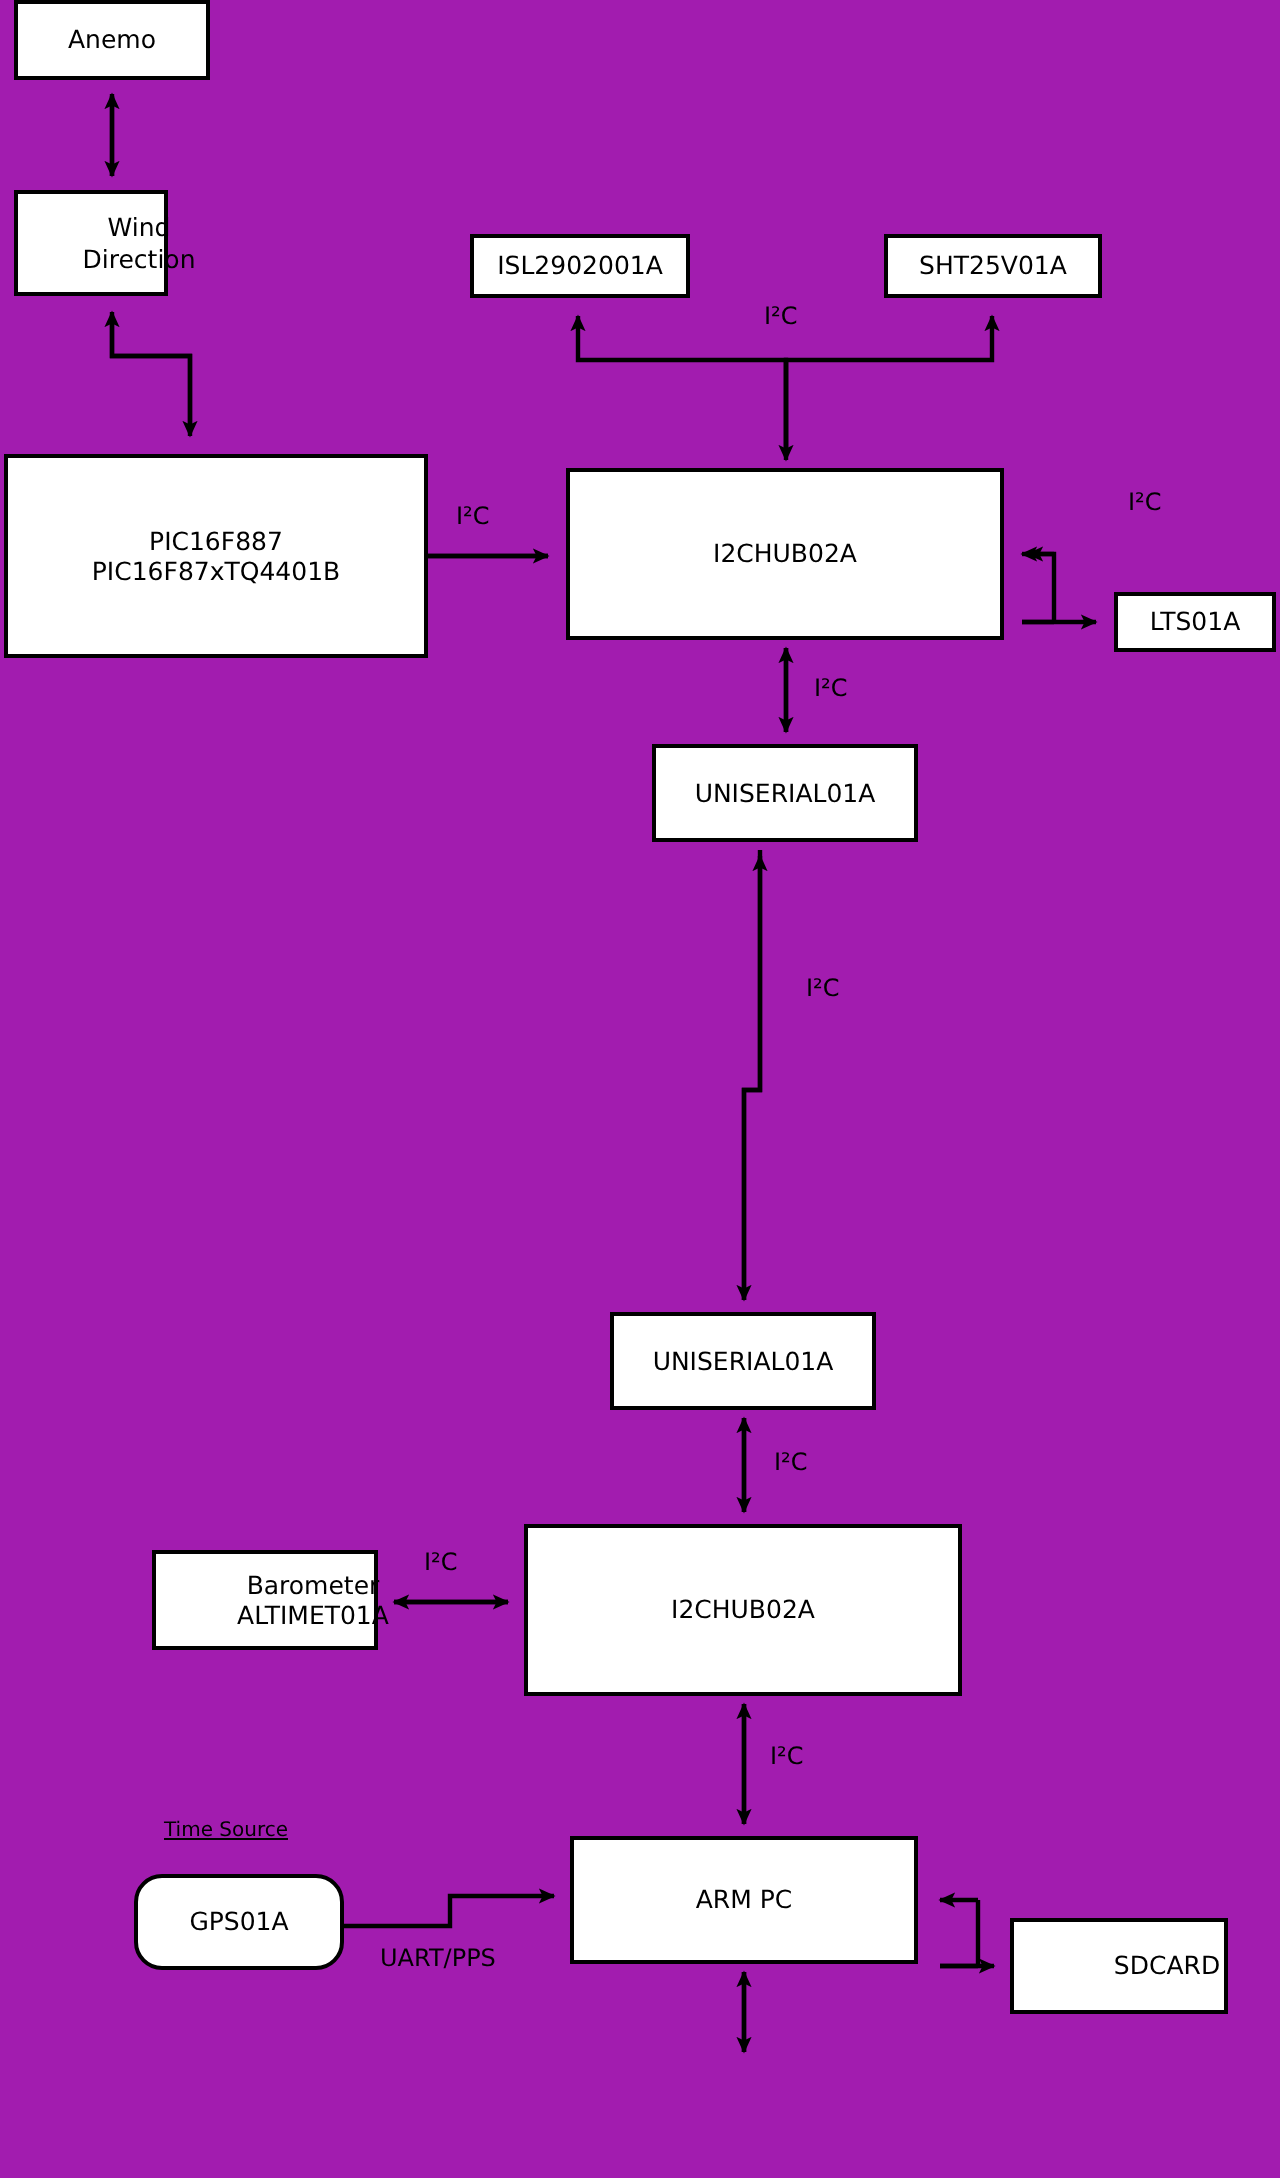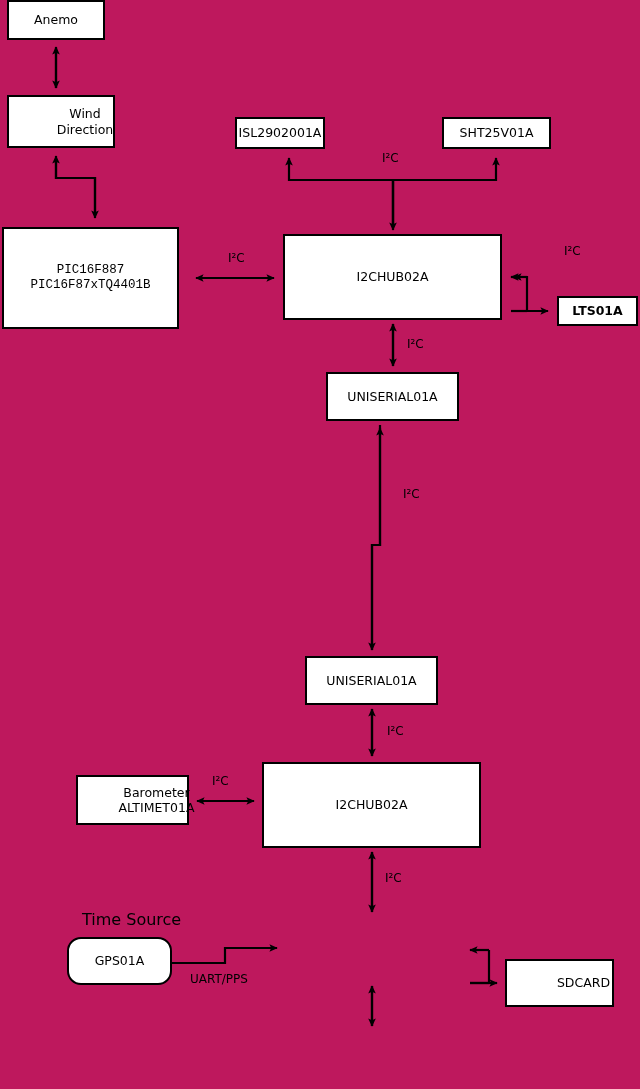--- a/index.html
+++ b/index.html
@@ -7,21 +7,21 @@
     padding: 0;
     background: #ffffff;
   }
   body {
     font-family: "DejaVu Sans", sans-serif;
   }
   #diagram-root {
     position: relative;
     width: 640px;
     height: 1089px;
-    background: #be185d;
+    background: #a21caf;
     overflow: hidden;
   }
   svg.wires {
     position: absolute;
     left: 0;
     top: 0;
     width: 640px;
     height: 1089px;
   }
   .node {
@@ -45,24 +45,25 @@
   .edge-label {
     position: absolute;
     font-size: 12px;
     color: #000000;
     white-space: nowrap;
     z-index: 4;
     background: transparent;
   }
   .free-label {
     position: absolute;
-    font-size: 16px;
+    font-size: 10px;
     color: #000000;
     white-space: nowrap;
     z-index: 4;
+    text-decoration: underline;
   }
 </style>
 </head>
 <body>
 
 <div id="diagram-root">
 
   <svg class="wires" viewBox="0 0 640 1089" xmlns="http://www.w3.org/2000/svg">
     <defs>
       <marker id="ah" markerWidth="9" markerHeight="9" refX="7.6" refY="4.2" orient="auto" markerUnits="userSpaceOnUse">
@@ -114,43 +115,43 @@
 
       <line x1="372" y1="986" x2="372" y2="1026" marker-end="url(#ah)"></line>
       <line x1="372" y1="1026" x2="372" y2="986" marker-end="url(#ah)"></line>
     </g>
   </svg>
 
   <div class="node" style="left:7px; top:0px; width:98px; height:40px;">
     <span class="node-label">Anemo</span>
   </div>
 
-  <div class="node" style="left:7px; top:95px; width:108px; height:53px;padding-left:48px;">
+  <div class="node" style="left:7px; top:95px; width:77px; height:53px;padding-left:48px;">
     <span class="node-label">Wind
 Direction</span>
   </div>
 
-  <div class="node" style="left:2px; top:227px; width:177px; height:102px;font-family:Liberation Mono, monospace;">
+  <div class="node" style="left:2px; top:227px; width:212px; height:102px;">
     <span class="node-label">PIC16F887
 PIC16F87xTQ4401B</span>
   </div>
 
-  <div class="node" style="left:235px; top:117px; width:90px; height:32px;">
+  <div class="node" style="left:235px; top:117px; width:110px; height:32px;">
     <span class="node-label">ISL2902001A</span>
   </div>
 
   <div class="node" style="left:442px; top:117px; width:109px; height:32px;align-items:center;">
     <span class="node-label">SHT25V01A</span>
   </div>
 
   <div class="node" style="left:283px; top:234px; width:219px; height:86px;">
     <span class="node-label">I2CHUB02A</span>
   </div>
 
-  <div class="node" style="left:557px; top:296px; width:81px; height:30px;font-weight:bold;">
+  <div class="node" style="left:557px; top:296px; width:81px; height:30px;">
     <span class="node-label">LTS01A</span>
   </div>
 
   <div class="node" style="left:326px; top:372px; width:133px; height:49px;">
     <span class="node-label">UNISERIAL01A</span>
   </div>
 
   <div class="node" style="left:305px; top:656px; width:133px; height:49px;">
     <span class="node-label">UNISERIAL01A</span>
   </div>
@@ -161,20 +162,23 @@
 
   <div class="node" style="left:76px; top:775px; width:113px; height:50px;padding-left:48px;">
     <span class="node-label">Barometer
 ALTIMET01A</span>
   </div>
 
   <div class="node" style="left:67px; top:937px; width:105px; height:48px;border-radius:14px;">
     <span class="node-label">GPS01A</span>
   </div>
 
+  <div class="node" style="left:285px; top:918px; width:174px; height:64px;">
+    <span class="node-label">ARM PC</span>
+  </div>
 
   <div class="node" style="left:505px; top:959px; width:109px; height:48px;padding-left:48px;">
     <span class="node-label">SDCARD</span>
   </div>
 
 
   <div class="edge-label" style="left:382px; top:151px;">I²C</div>
 
   <div class="edge-label" style="left:228px; top:251px;">I²C</div>
 

